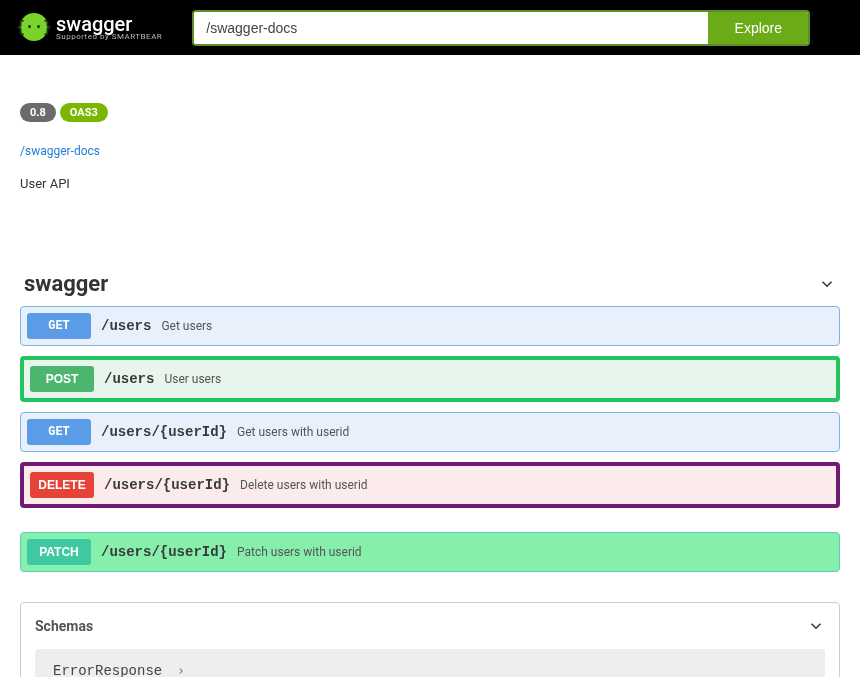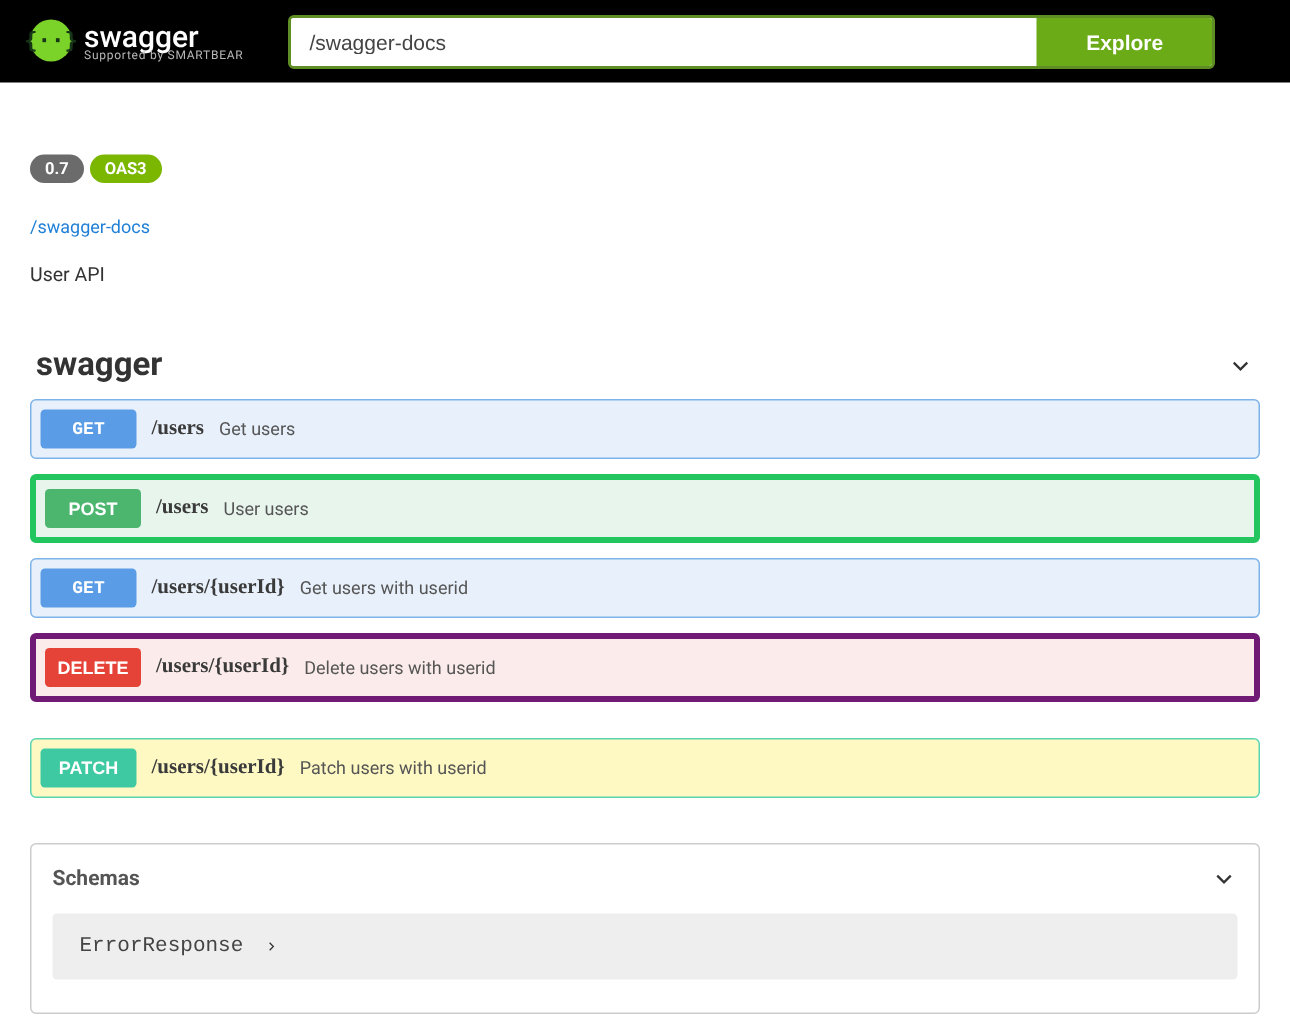--- a/index.html
+++ b/index.html
@@ -61,25 +61,25 @@
   }
   .search-input {
     flex: 1;
     border: none;
     outline: none;
     padding: 0 12px;
     font-size: 14px;
     color: #444;
   }
   .explore-btn {
-    width: 117px;
+    width: 100px;
     border: none;
     background: #6aab17;
     color: #fff;
-    font-weight: 700;
+    font-weight: 400;
     font-size: 14px;
     cursor: pointer;
   }
   .content {
     padding: 20px;
   }
   .badges { margin-top: 26px; margin-bottom: 18px; }
   .badge {
     display: inline-block;
     border-radius: 10px;
@@ -94,21 +94,21 @@
   .docs-link {
     color: #1e7fd6;
     font-size: 12px;
     text-decoration: none;
     display: inline-block;
     margin-bottom: 18px;
   }
   .api-desc {
     font-size: 13px;
     color: #333;
-    margin-bottom: 36px;
+    margin-bottom: 76px;
   }
   .tag-header {
     display: flex;
     justify-content: space-between;
     align-items: center;
     padding: 4px 4px 10px 4px;
     cursor: pointer;
   }
   .tag-name {
     font-size: 22px;
@@ -123,38 +123,38 @@
     border-radius: 4px;
     margin-bottom: 10px;
     padding: 6px 6px;
     display: flex;
     align-items: center;
     cursor: pointer;
   }
   .op-get    { background: #e8f1fb; border: 1px solid #7db3e8; }
   .op-post   { background: #e7f5ed; border: 4px solid #22c55e; }
   .op-delete { background: #fbeceb; border: 4px solid #701a75; }
-  .op-patch  { background: #fef9c3; border: 1px solid #5bd4b4; margin-top: 24px; }
+  .op-patch  { background: #86efac; border: 1px solid #5bd4b4; margin-top: 24px; }
   .method {
     min-width: 64px;
     text-align: center;
     color: #fff;
     font-weight: 700;
     font-size: 12px;
     padding: 6px 4px;
     border-radius: 3px;
     margin-right: 10px;
     font-family: sans-serif;
   }
   .m-get    { background: #5a9de6; font-family: Liberation Mono, monospace; }
   .m-post   { background: #4cb66f; }
   .m-delete { background: #e64338; }
   .m-patch  { background: #3ec9a2; }
   .op-path {
-    font-family: Liberation Serif, serif;
+    font-family: Liberation Mono, monospace;
     font-weight: 700;
     font-size: 14px;
     color: #3a3a3a;
     margin-right: 10px;
   }
   .op-summary {
     font-size: 12px;
     color: #555;
   }
   .schemas-box {
@@ -208,21 +208,21 @@
   </div>
   <div class="search-bar">
     <input class="search-input" type="text" value="/swagger-docs" style="">
     <button class="explore-btn">Explore</button>
   </div>
 </div>
 
 <div class="content">
 
   <div class="badges">
-    <span class="badge badge-grey">0.7</span>
+    <span class="badge badge-grey">0.8</span>
     <span class="badge badge-green">OAS3</span>
   </div>
 
   <a href="#" class="docs-link">/swagger-docs</a>
 
   <div class="api-desc">User API</div>
 
   <div class="tag-header">
     <span class="tag-name">swagger</span>
     <svg class="chevron" viewBox="0 0 24 24">

